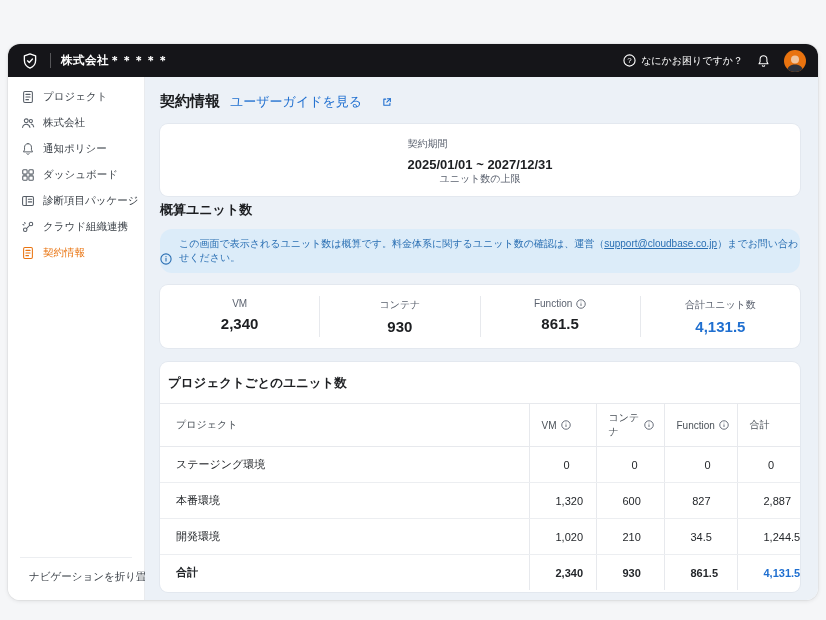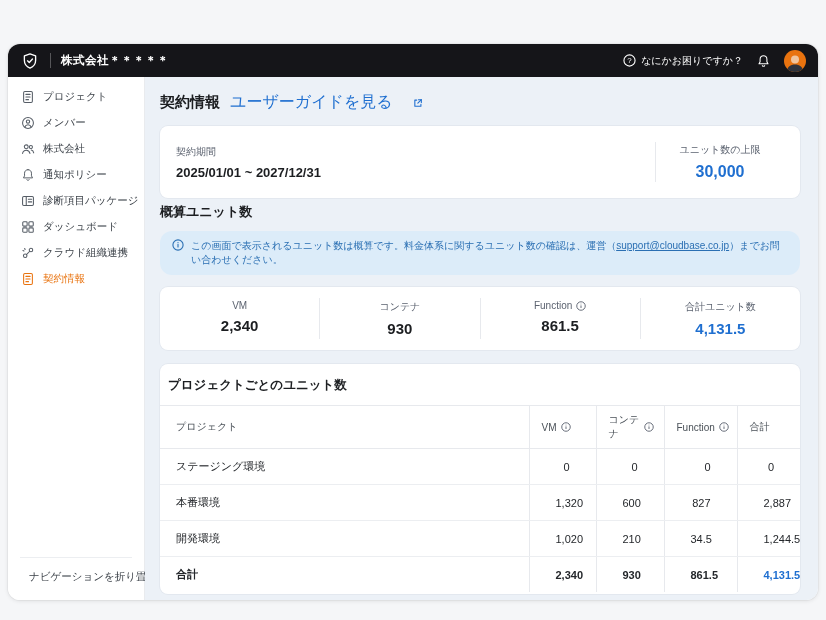--- a/index.html
+++ b/index.html
@@ -50,35 +50,35 @@
     display:flex; align-items:center; gap:8px; padding:12px 13px 16px;
     font-size:10.5px; color:#3b4148; cursor:pointer; white-space:nowrap;
   }
   .collapse-item svg { color:#565d66; }
   
   .main {
     flex:1; background:#ecf1f7; padding:12px 18px 12px 15px; overflow:hidden;
   }
   .title-row { display:flex; align-items:center; gap:10px; margin:3px 0 13px; }
   .page-title { font-size:15px; font-weight:bold; color:#1c1e21; }
-  .guide-link { display:flex; align-items:center; gap:20px; font-size:16px; color:#1f6fd0; cursor:pointer; }
+  .guide-link { display:flex; align-items:center; gap:20px; font-size:13px; color:#1f6fd0; cursor:pointer; }
   .card { background:#ffffff; border-radius:8px; box-shadow:0 0 0 1px rgba(25,35,50,.04); }
   
-  .contract-card { display:flex; align-items:center; padding:13px 16px; height:72px; }
+  .contract-card { display:flex; align-items:center; padding:13px 16px; height:72px;flex-direction:column; }
   .contract-left { flex:1; }
   .field-label { font-size:10px; color:#5c6370; margin-bottom:6px; }
   .contract-period { font-size:13px; font-weight:bold; color:#1c1e21; }
   .v-divider { width:1px; height:40px; background:#e7e9ed; }
   .contract-right { width:128px; text-align:center; }
   .unit-cap-value { font-size:16px; font-weight:bold; color:#1f6fd0; margin-top:2px; }
   
   .section-title { font-size:13px; font-weight:bold; color:#1c1e21; margin:5px 0 10px; }
   .notice-banner {
-    background:#dcecf9; border-radius:12px; padding:8px 12px;
-    display:flex; align-items:flex-start; gap:7px;
+    background:#dcecf9; border-radius:12px; padding:8px 0;
+    display:flex; align-items:flex-end; gap:7px;
     font-size:10px; color:#2a6fb3; line-height:1.4;
   }
   .notice-banner svg { flex:0 0 auto; }
   .notice-email { color:#2a6fb3; text-decoration:underline; cursor:pointer; }
   
   .stats-card { margin-top:12px; display:flex; padding:11px 0; }
   .stat { flex:1; text-align:center; border-left:1px solid #e7e9ed; padding:2px 4px; }
   .stat:first-child { border-left:none; }
   .stat-label { font-size:10px; color:#5c6370; display:flex; align-items:center; justify-content:center; gap:4px; }
   .stat-value { font-size:15px; font-weight:bold; color:#1c1e21; margin-top:6px; }
@@ -147,64 +147,56 @@
     <div class="sidebar">
 
       <div class="nav-item">
         <svg width="14" height="14" viewBox="0 0 16 16" fill="none" stroke="currentColor" stroke-width="1.2" stroke-linecap="round">
           <rect x="3" y="1.8" width="10" height="12.4" rx="1.4"></rect>
             <path d="M5.6 5h4.8M5.6 8h4.8M5.6 11h3"></path>
         </svg>
         <span>プロジェクト</span>
       </div>
 
-      <div class="nav-item">
-        <svg width="14" height="14" viewBox="0 0 16 16" fill="none" stroke="currentColor" stroke-width="1.2" stroke-linecap="round">
-          <circle cx="8" cy="8" r="6.2"></circle>
-            <circle cx="8" cy="6.4" r="1.9"></circle>
-            <path d="M4.4 12.6 C5 10.8 6.4 10 8 10 C9.6 10 11 10.8 11.6 12.6"></path>
-        </svg>
-        <span>メンバー</span>
-      </div>
 
       <div class="nav-item">
         <svg width="14" height="14" viewBox="0 0 16 16" fill="none" stroke="currentColor" stroke-width="1.2" stroke-linecap="round">
           <circle cx="6" cy="5.5" r="2.2"></circle>
             <path d="M1.8 13 C2.3 10.6 4 9.4 6 9.4 C8 9.4 9.7 10.6 10.2 13"></path>
             <circle cx="11.3" cy="5.8" r="1.8"></circle>
             <path d="M11.8 9.2 C13.3 9.5 14.2 10.7 14.5 12.4"></path>
         </svg>
         <span>株式会社</span>
       </div>
 
       <div class="nav-item">
         <svg width="14" height="14" viewBox="0 0 16 17" fill="none" stroke="currentColor" stroke-width="1.2" stroke-linecap="round" stroke-linejoin="round">
           <path d="M8 2 C5.5 2 3.8 3.9 3.8 6.3 V9.5 L2.5 12 H13.5 L12.2 9.5 V6.3 C12.2 3.9 10.5 2 8 2 Z"></path>
             <path d="M6.6 14.2 a1.6 1.6 0 0 0 2.8 0"></path>
         </svg>
         <span>通知ポリシー</span>
-      </div>
-
-      <div class="nav-item">
-        <svg width="14" height="14" viewBox="0 0 16 16" fill="none" stroke="currentColor" stroke-width="1.2" stroke-linecap="round">
-          <rect x="1.8" y="2.8" width="12.4" height="10.4" rx="1.4"></rect>
-            <path d="M6 2.8 v10.4"></path>
-            <path d="M8.4 6 h3.8 M8.4 9 h3.8"></path>
-        </svg>
-        <span>診断項目パッケージ</span>
       </div>
 
       <div class="nav-item">
         <svg width="14" height="14" viewBox="0 0 16 16" fill="none" stroke="currentColor" stroke-width="1.2">
           <rect x="2" y="2" width="5" height="5" rx="1"></rect>
             <rect x="9" y="2" width="5" height="5" rx="1"></rect>
             <rect x="2" y="9" width="5" height="5" rx="1"></rect>
             <rect x="9" y="9" width="5" height="5" rx="1"></rect>
         </svg>
         <span>ダッシュボード</span>
+      </div>
+
+      <div class="nav-item">
+        <svg width="14" height="14" viewBox="0 0 16 16" fill="none" stroke="currentColor" stroke-width="1.2" stroke-linecap="round">
+          <rect x="1.8" y="2.8" width="12.4" height="10.4" rx="1.4"></rect>
+            <path d="M6 2.8 v10.4"></path>
+            <path d="M8.4 6 h3.8 M8.4 9 h3.8"></path>
+        </svg>
+        <span>診断項目パッケージ</span>
       </div>
 
       <div class="nav-item">
         <svg width="14" height="14" viewBox="0 0 16 16" fill="none" stroke="currentColor" stroke-width="1.2" stroke-linecap="round">
           <path d="M6.2 9.8 L10 6"></path>
             <circle cx="4.8" cy="11.2" r="2"></circle>
             <circle cx="11.4" cy="4.6" r="2"></circle>
             <path d="M2.2 5.2 l1.2.5 M4.2 2.8 l.5 1.2"></path>
         </svg>
         <span>クラウド組織連携</span>
@@ -246,21 +238,20 @@
       </div>
 
       <div class="card contract-card">
         <div class="contract-left">
           <div class="field-label">契約期間</div>
           <div class="contract-period">2025/01/01 ~ 2027/12/31</div>
         </div>
         <div class="v-divider"></div>
         <div class="contract-right">
           <div class="field-label">ユニット数の上限</div>
-          <div class="unit-cap-value">30,000</div>
         </div>
       </div>
 
       <div class="section-title">概算ユニット数</div>
 
       <div class="notice-banner">
         <svg width="12" height="12" viewBox="0 0 12 12" fill="none">
           <circle cx="6" cy="6" r="5.1" stroke="#2a6fb3" stroke-width="1.1"></circle>
           <rect x="5.45" y="5.1" width="1.1" height="3.4" rx="0.5" fill="#2a6fb3"></rect>
           <rect x="5.45" y="3.1" width="1.1" height="1.1" rx="0.5" fill="#2a6fb3"></rect>

